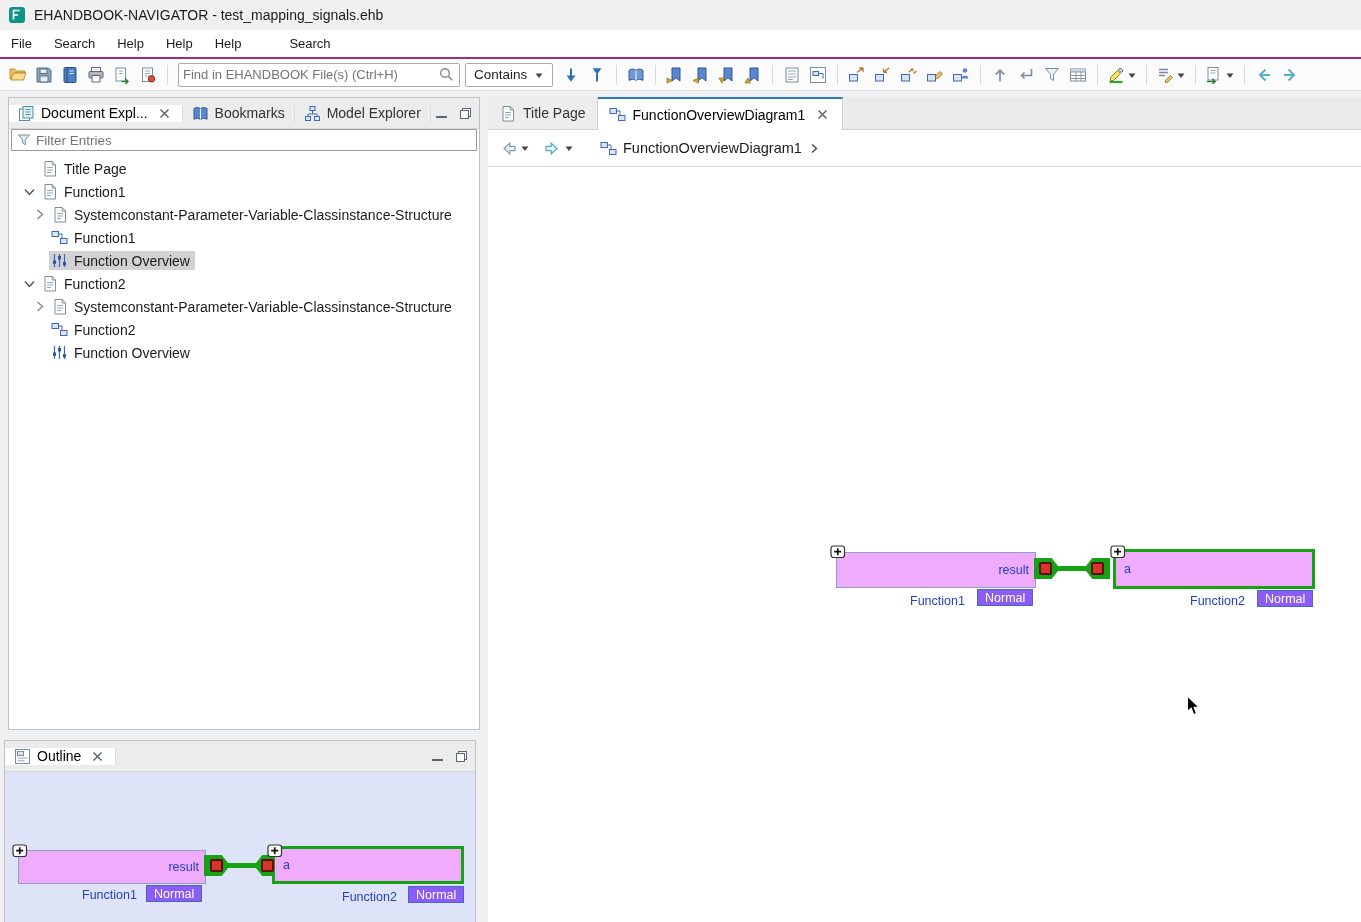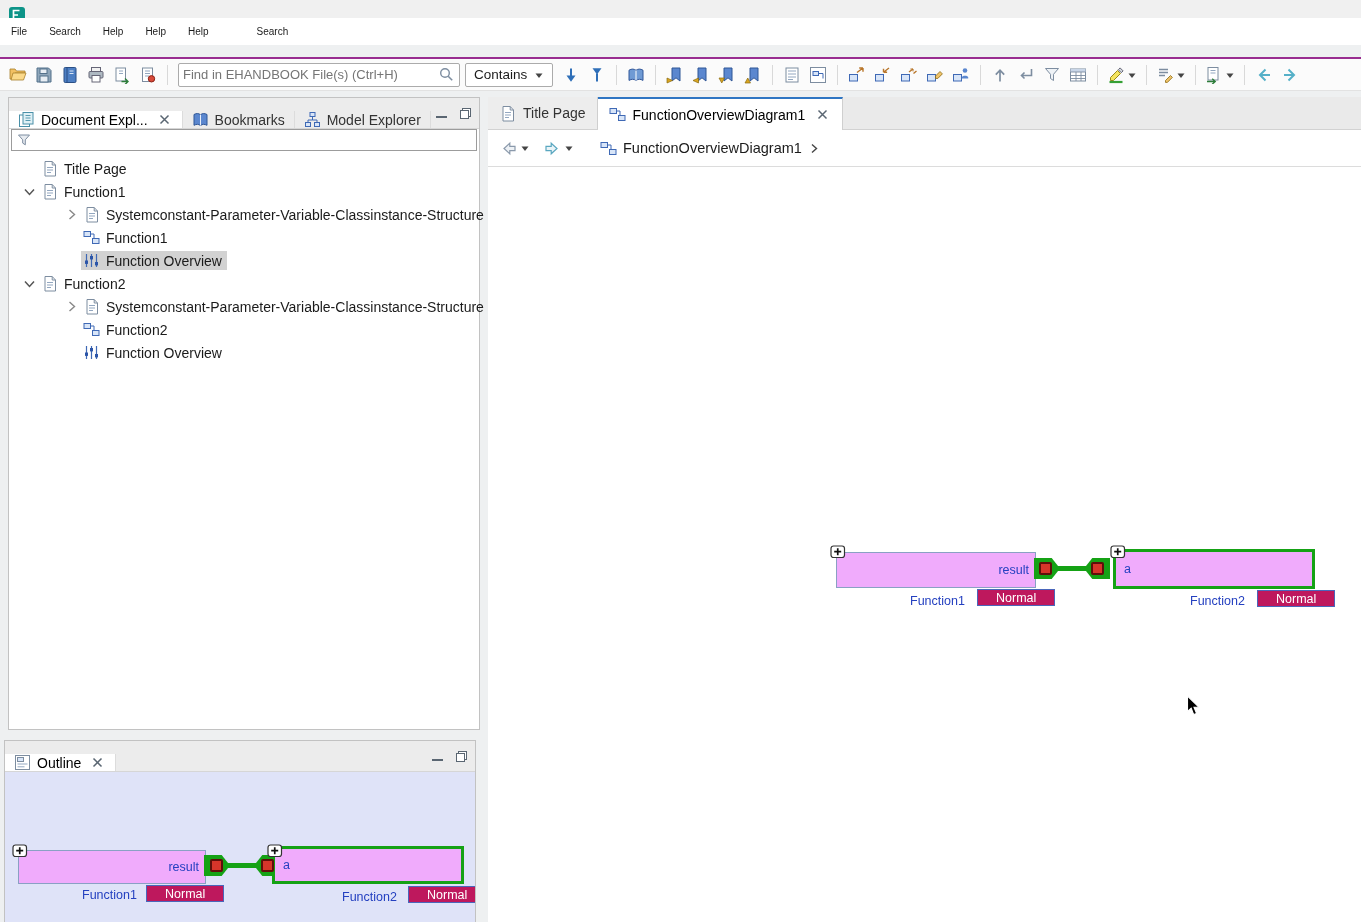--- a/index.html
+++ b/index.html
@@ -3,57 +3,57 @@
 <meta charset="utf-8">
 <style>
   *{margin:0;padding:0;box-sizing:border-box}
   html,body{width:1361px;height:922px;overflow:hidden;background:#eef0f1;
     font-family:"Liberation Sans",sans-serif;color:#1b1b1b}
   svg{display:block}
 
   
   .titlebar{position:absolute;left:0;top:0;width:1361px;height:30px;background:#f0f0f0;
     display:flex;align-items:center;padding-left:8px;gap:8px;font-size:14px}
-  .menubar{position:absolute;left:0;top:18px;width:1361px;height:27px;background:#fff;
-    display:flex;align-items:flex-end;font-size:10px}
+  .menubar{position:absolute;left:0;top:30px;width:1361px;height:27px;background:#fff;
+    display:flex;align-items:flex-end;font-size:13px}
   .menu-item{padding:0 11px;height:100%;display:flex;align-items:center;cursor:default}
   .menu-item:nth-child(6){margin-left:26px}
   .accent{position:absolute;left:0;top:57px;width:1361px;height:2px;background:#982d90}
   .toolbar{position:absolute;left:0;top:59px;width:1361px;height:32px;background:#fbfbfb;
     border-bottom:1px solid #e2e2e2;display:flex;align-items:center;padding:0 6px;gap:2px}
   .tb-btn{min-width:24px;height:24px;display:flex;align-items:center;justify-content:center;
     gap:2px;border-radius:3px;padding:0 2px}
   .tb-sep{width:1px;height:20px;background:#d9d9d9;margin:0 5px;flex:0 0 1px}
   .find-wrap{display:flex;align-items:center;border:1px solid #ababab;background:#fff;height:24px;
     width:282px;border-radius:2px;padding:0 4px;margin:0 3px}
   .find-input{border:0;outline:0;flex:1;font:13px "Liberation Sans",sans-serif;color:#8b5cf6;background:transparent}
   .combo{display:flex;align-items:center;gap:7px;border:1px solid #ababab;background:#fff;height:24px;
     padding:0 8px;border-radius:2px;font-size:13.5px;margin-right:4px}
 
   
   .panel{position:absolute;background:#fff;border:1px solid #c2c2c2}
   #left-panel{left:8px;top:97px;width:472px;height:633px}
   #outline-panel{left:4px;top:740px;width:472px;height:225px}
-  .ptabs{height:31px;background:#ececec;display:flex;align-items:flex-end;
+  .ptabs{height:31px;background:#ececec;display:flex;align-items:center;
     border-bottom:1px solid #d6d6d6;position:relative}
   .ptab{display:flex;align-items:center;gap:6px;padding:0 9px;font-size:14px;color:#333;
     border-right:1px solid #dcdcdc;background:#ececec}
   .ptab.active{background:#fff;color:#000}
   .tab-close{display:flex;margin-left:2px}
   .pctrl{position:absolute;right:4px;top:0;height:100%;display:flex;align-items:center;gap:4px}
   .ctrl-btn{width:20px;height:20px;display:flex;align-items:center;justify-content:center}
   .view-header{display:flex;align-items:center;justify-content:space-between;
     padding:10px 8px 7px 8px;font-weight:bold;font-size:14.5px}
   .filter-box{margin:0 2px;height:22px;border:1px solid #9c9c9c;background:#fff;
     display:flex;align-items:center;padding:0 5px;gap:5px}
   .filter-input{border:0;outline:0;flex:1;font:13.5px "Liberation Sans",sans-serif;color:#555}
   .tree{margin-top:6px}
   .tree-row{height:23px;display:flex;align-items:center;font-size:14px;white-space:nowrap}
   .tree-row.lvl0{padding-left:10px}
-  .tree-row.lvl1{padding-left:52px}
+  .tree-row.lvl1{padding-left:20px}
   .chev{width:20px;height:18px;display:flex;align-items:center;justify-content:center;flex:0 0 20px}
   .row-inner{display:flex;align-items:center;gap:6px;padding:1px 5px 1px 2px}
   .row-inner.selected{background:#d2d2d2}
   .tree-ico{width:17px;height:17px;display:flex;flex:0 0 17px}
   .outline-body{position:absolute;left:0;top:31px;right:0;bottom:0;background:#dfe3f8;overflow:hidden}
 
   
   #editor{position:absolute;left:488px;top:97px;width:873px;height:825px;background:#fff}
   .etabs{height:33px;background:#eaeaea;border-bottom:1px solid #d2d2d2;display:flex;align-items:stretch}
   .etab{display:flex;align-items:center;gap:7px;padding:0 11px;font-size:14px;color:#333;
@@ -70,34 +70,35 @@
   .fblock.sel{border:3px solid #15a215}
   .port-label{position:absolute;font-size:12.5px;color:#2440c0;top:50%;transform:translateY(-50%)}
   .port-label.r{right:6px}.port-label.l{left:8px}
   .cap{position:absolute;width:26px;height:21px;background:#15a215}
   .capr{clip-path:polygon(0 0,68% 0,100% 50%,68% 100%,0 100%)}
   .capl{clip-path:polygon(32% 0,100% 0,100% 100%,32% 100%,0 50%)}
   .wire{position:absolute;height:5px;background:#15a215}
   .port{position:absolute;width:13px;height:13px;background:#d6352a;border:2px solid #5e0f0a;border-radius:2px;z-index:2}
   .plus{position:absolute;width:16px;height:14px;z-index:3}
   .blk-label{position:absolute;font-size:12.5px;color:#2440c0}
-  .badge{position:absolute;height:17px;padding:0 18px;background:#be185d;border:1px solid #4a66bb;
+  .badge{position:absolute;height:17px;padding:0 7px;background:#8b5cf6;border:1px solid #4a66bb;
     color:#fff;font-size:12.5px;display:flex;align-items:center}
   #cursor{position:absolute;z-index:9}
 </style>
 </head>
 <body>
 
 <div class="titlebar">
   <span>
       <svg width="18" height="18" viewBox="0 0 18 18">
         <rect x="1" y="1" width="16" height="16" rx="3" fill="#0d9488"></rect>
         <path d="M5.5 13.5v-9h6M5.5 9h4.5" stroke="#fff" stroke-width="1.7" fill="none"></path>
       </svg>
     </span>
+  <span>EHANDBOOK-NAVIGATOR - test_mapping_signals.ehb</span>
 </div>
 
 <div class="menubar" id="menubar">
     <span class="menu-item">File</span>
     <span class="menu-item">Search</span>
     <span class="menu-item">Help</span>
     <span class="menu-item">Help</span>
     <span class="menu-item">Help</span>
     <span class="menu-item">Search</span>
   </div>
@@ -436,20 +437,21 @@
           </svg>
         </span>
     </div>
   </div>
   <div class="filter-box">
     <span>
         <svg width="14" height="14" viewBox="0 0 14 14">
           <path d="M1.5 2h11l-4.2 4.8v5l-2.6-1.7V6.8z" fill="#e7ebf0" stroke="#7d8da0"></path>
         </svg>
       </span>
+    <input class="filter-input" placeholder="Filter Entries" style="">
   </div>
   <div class="tree" id="tree">
       <div class="tree-row lvl0">
         <span class="chev"></span>
         <span class="row-inner">
           <span class="tree-ico">
             <svg width="17" height="17" viewBox="0 0 17 17">
               <path d="M4 1.5h7.2L14.5 5v11H4z" fill="#fff" stroke="#7d8da0"></path>
               <path d="M11.2 1.5V5h3.3" fill="none" stroke="#7d8da0"></path>
               <path d="M6 7.5h6M6 10h6M6 12.5h4" stroke="#93a7c0"></path>

